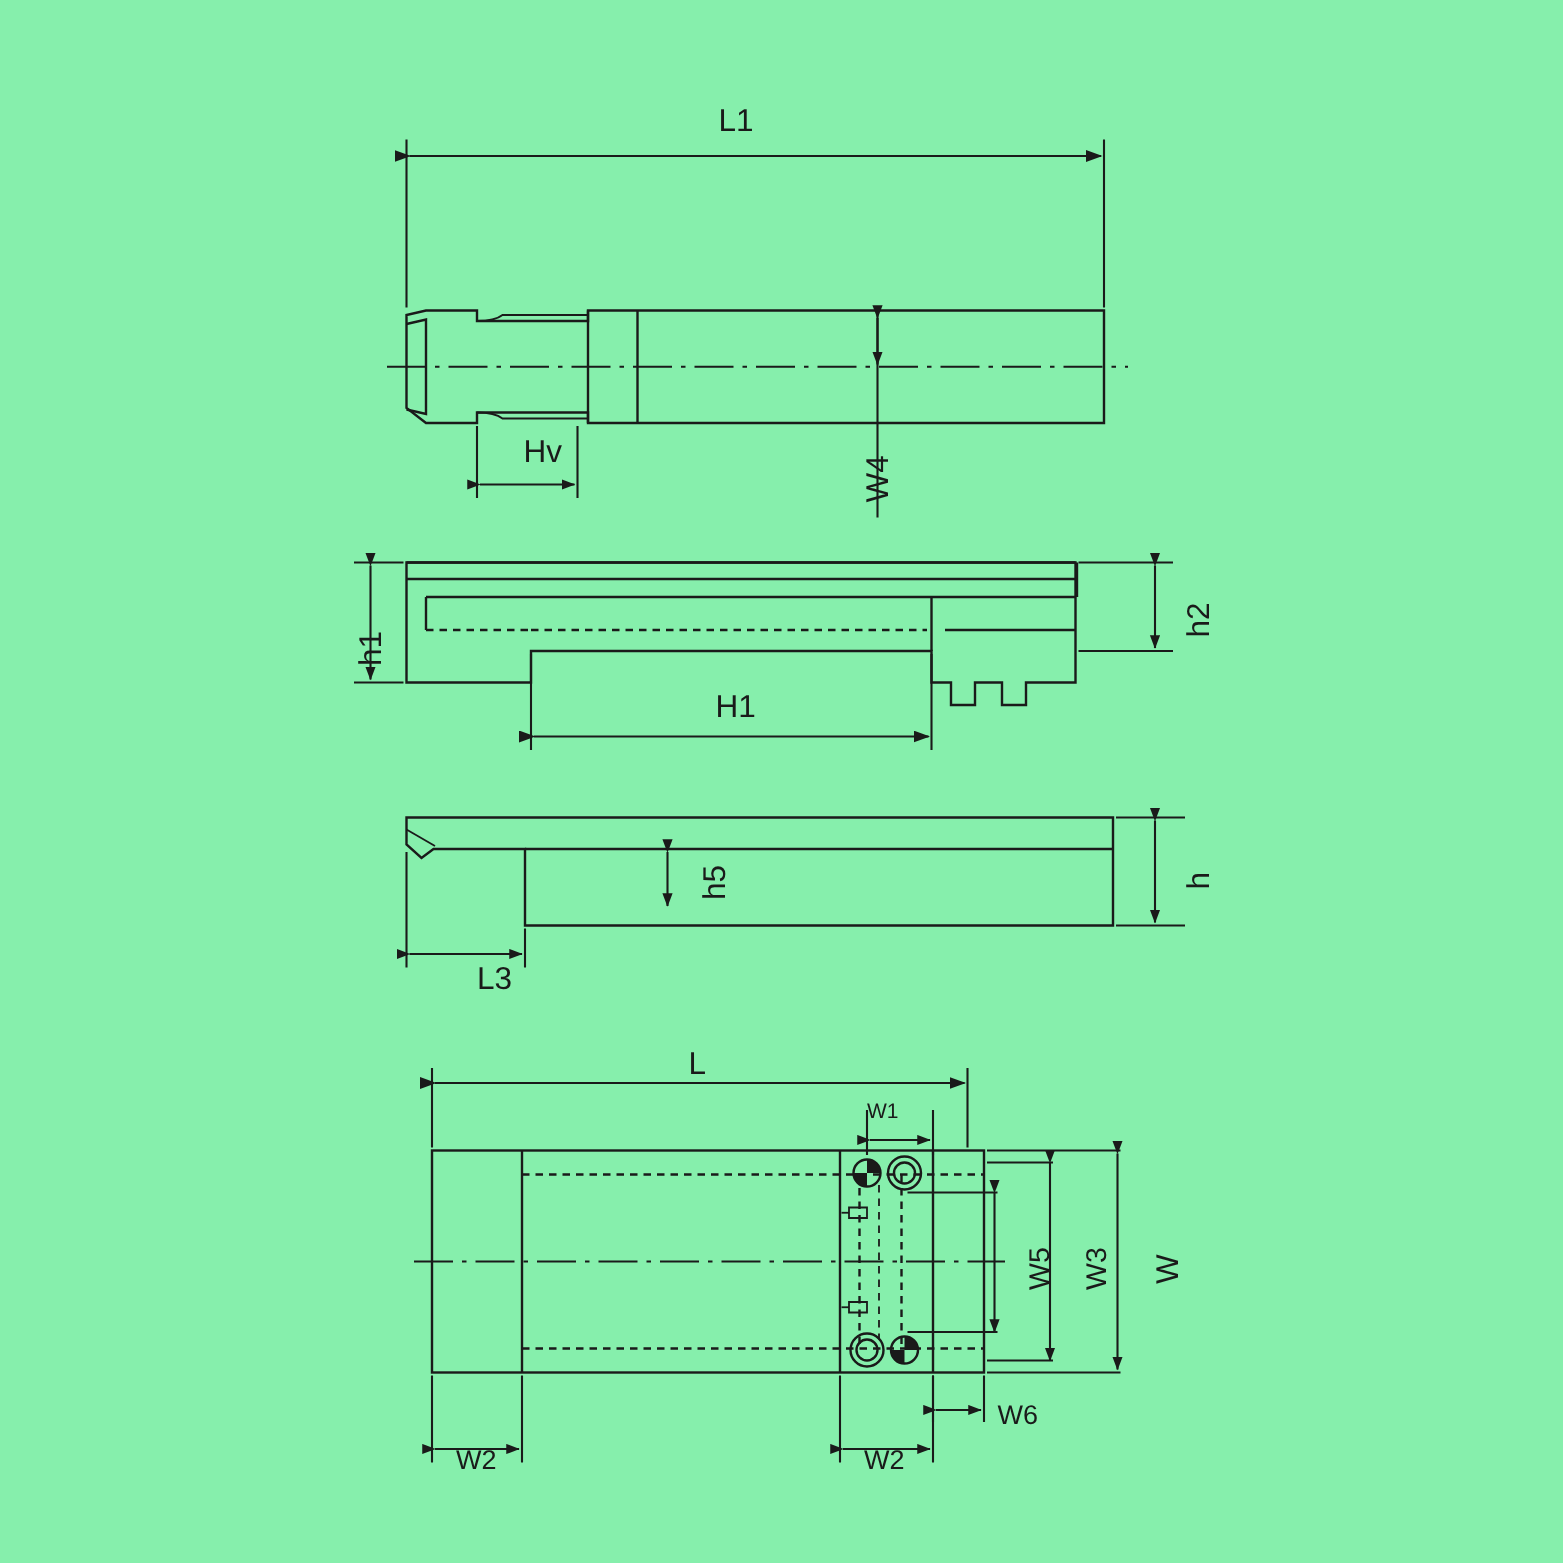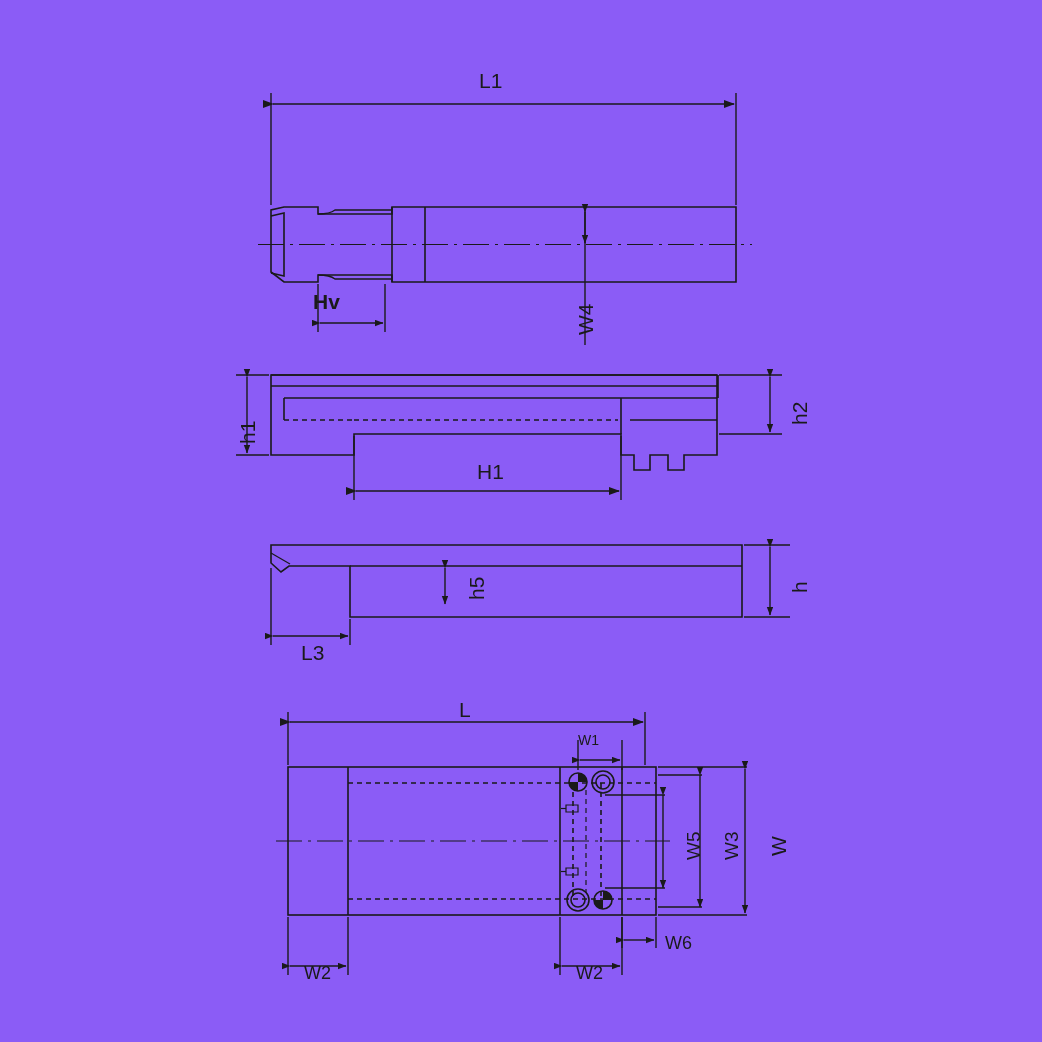--- a/index.html
+++ b/index.html
@@ -1,17 +1,17 @@
 <!DOCTYPE html>
 <html><head>
 <meta charset="utf-8">
 <style>
   html,body{margin:0;padding:0;background:#ffffff;}
   body{font-family:"Liberation Sans",sans-serif;}
-  #sheet{position:relative;width:1042px;height:1042px;background:#8b5cf6;overflow:hidden;}
+  #sheet{position:relative;width:1042px;height:1042px;background:#86efac;overflow:hidden;}
   #sheet svg{position:absolute;left:0;top:0;}
   .lbl{position:absolute;color:#1a1a1a;font-size:21px;line-height:1;white-space:nowrap;}
   .lbl.vert{transform:rotate(-90deg);transform-origin:left top;}
 </style>
 </head>
 <body>
 
 <div id="sheet">
 
   <svg width="1042" height="1042" viewBox="0 0 1042 1042">
@@ -172,28 +172,28 @@
       <line x1="290" y1="966" x2="346" y2="966" marker-start="url(#ahs)" marker-end="url(#ahs)"></line>
     </g>
     <g stroke="#1a1a1a" stroke-width="1.4">
       <line x1="560" y1="917" x2="560" y2="975"></line>
       <line x1="622" y1="917" x2="622" y2="975"></line>
       <line x1="562" y1="966" x2="620" y2="966" marker-start="url(#ahs)" marker-end="url(#ahs)"></line>
     </g>
   </svg>
 
   <div class="lbl" style="left:479px;top:70px;">L1</div>
-  <div class="lbl" style="left:313px;top:291px;font-weight:bold;">Hv</div>
+  <div class="lbl" style="left:349px;top:291px;">Hv</div>
   <div class="lbl vert" style="left:575px;top:335px;">W4</div>
   <div class="lbl vert" style="left:237px;top:444px;">h1</div>
   <div class="lbl vert" style="left:789px;top:425px;">h2</div>
   <div class="lbl" style="left:477px;top:461px;">H1</div>
   <div class="lbl vert" style="left:466px;top:600px;">h5</div>
   <div class="lbl vert" style="left:789px;top:593px;">h</div>
-  <div class="lbl" style="left:301px;top:642px;">L3</div>
+  <div class="lbl" style="left:318px;top:642px;">L3</div>
   <div class="lbl" style="left:459px;top:699px;">L</div>
   <div class="lbl" style="left:578px;top:733px;font-size:14px;">W1</div>
   <div class="lbl vert" style="left:684px;top:860px;font-size:19px;">W5</div>
   <div class="lbl vert" style="left:722px;top:860px;font-size:19px;">W3</div>
   <div class="lbl vert" style="left:768px;top:856px;">W</div>
   <div class="lbl" style="left:665px;top:934px;font-size:18px;">W6</div>
   <div class="lbl" style="left:304px;top:964px;font-size:18px;">W2</div>
   <div class="lbl" style="left:576px;top:964px;font-size:18px;">W2</div>
 
 </div>

